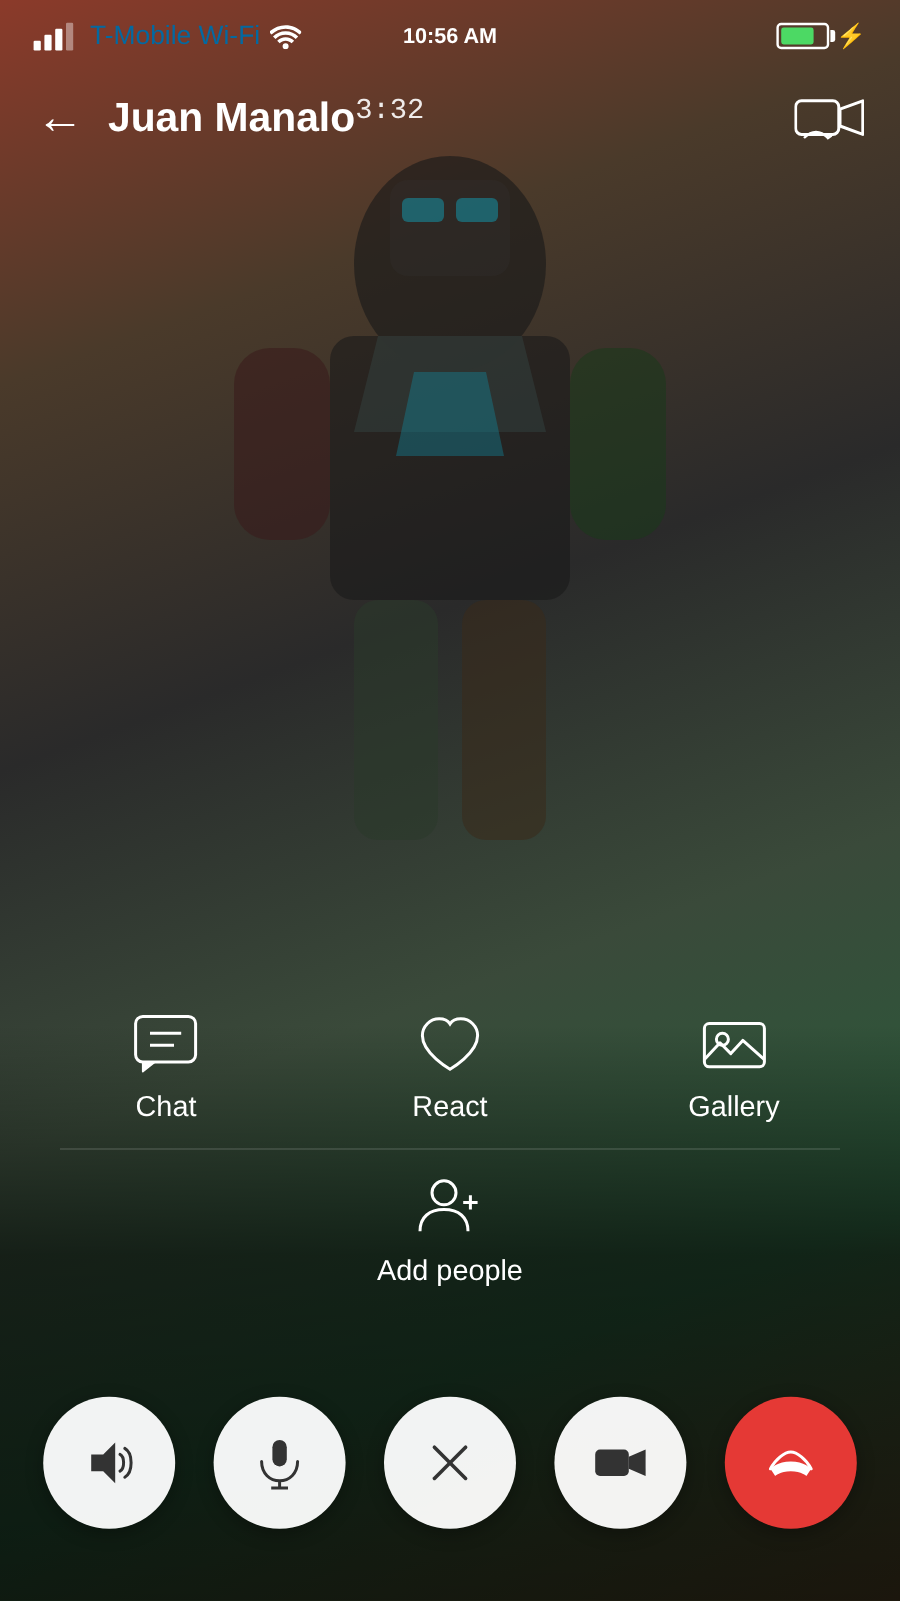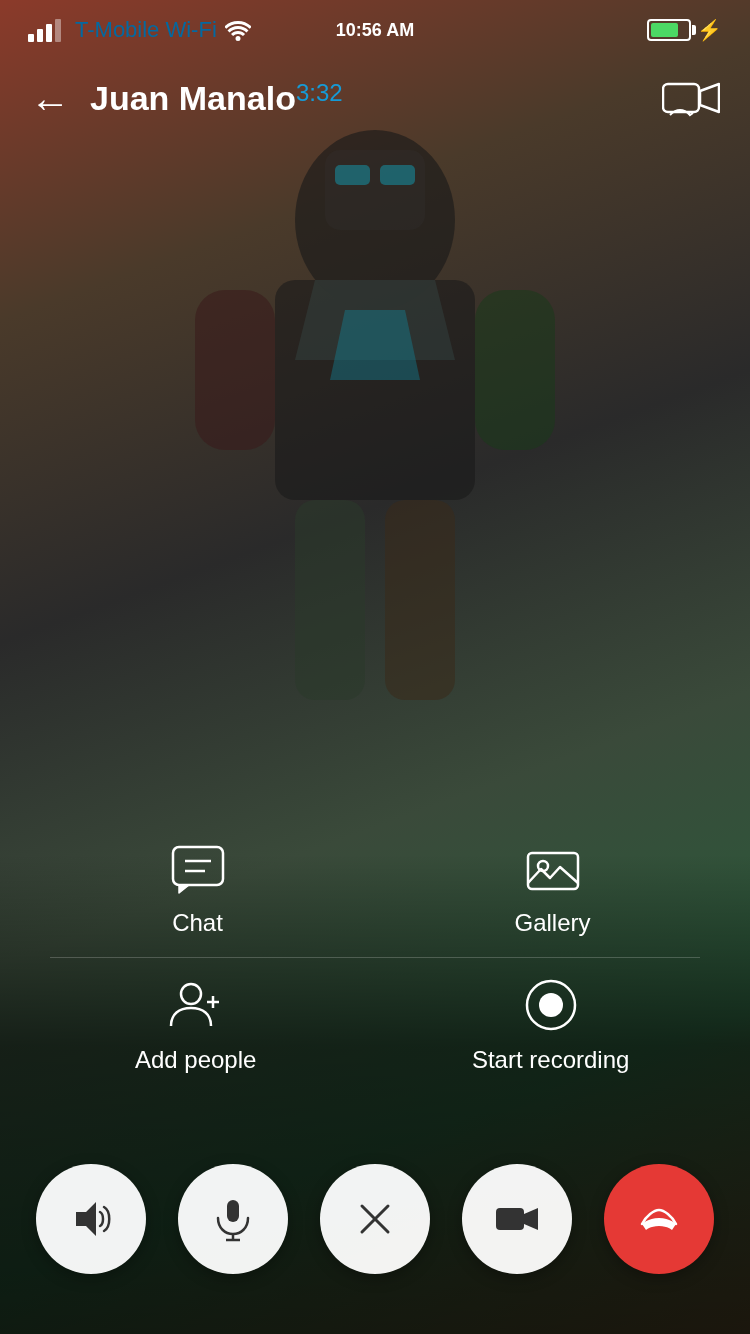--- a/index.html
+++ b/index.html
@@ -166,23 +166,24 @@
       flex-direction: row;
     }
 
     .caller-name {
       color: #fff;
       font-size: 34px;
       font-weight: 600;
     }
 
     .call-duration {
-      color: #0ea5e9;
+      color: #ffffff;
       font-size: 24px;
       opacity: 0.9;
+      font-family: Liberation Mono, monospace;
     }
 
     .video-switch-btn {
       color: #fff;
       display: flex;
       align-items: center;
     }
 
     
     .actions-container {
@@ -348,20 +349,28 @@
         <svg width="54" height="50" viewBox="0 0 54 50" fill="none">
           <rect x="2" y="2" width="50" height="38" rx="6" stroke="white" stroke-width="2.5" fill="none"></rect>
           <line x1="14" y1="16" x2="40" y2="16" stroke="white" stroke-width="2.5"></line>
           <line x1="14" y1="26" x2="34" y2="26" stroke="white" stroke-width="2.5"></line>
           <polyline points="8,40 8,48 18,40" fill="white" stroke="white" stroke-width="1.5" stroke-linejoin="round"></polyline>
         </svg>
       </div>
       <span class="action-label">Chat</span>
     </div>
 
+    <div class="action-btn">
+      <div class="action-icon">
+        <svg width="54" height="50" viewBox="0 0 54 50" fill="none">
+          <path d="M27 46 C27 46 4 33 4 18 C4 10.3 10.3 4 18 4 C21.8 4 25.3 5.6 27 8.3 C28.7 5.6 32.2 4 36 4 C43.7 4 50 10.3 50 18 C50 33 27 46 27 46Z" stroke="white" stroke-width="2.5" fill="none"></path>
+        </svg>
+      </div>
+      <span class="action-label">React</span>
+    </div>
 
     <div class="action-btn">
       <div class="action-icon">
         <svg width="54" height="50" viewBox="0 0 54 50" fill="none">
           <rect x="2" y="8" width="50" height="36" rx="4" stroke="white" stroke-width="2.5" fill="none"></rect>
           <circle cx="17" cy="21" r="5" stroke="white" stroke-width="2.5" fill="none"></circle>
           <polyline points="2,38 15,24 24,33 34,22 52,38" stroke="white" stroke-width="2.5" fill="none" stroke-linejoin="round"></polyline>
         </svg>
       </div>
       <span class="action-label">Gallery</span>
@@ -380,29 +389,20 @@
           <path d="M2 48 C2 36 10 30 22 30 C34 30 42 36 42 48" stroke="white" stroke-width="2.5" fill="none"></path>
 
           <line x1="44" y1="18" x2="44" y2="30" stroke="white" stroke-width="2.5"></line>
           <line x1="38" y1="24" x2="50" y2="24" stroke="white" stroke-width="2.5"></line>
         </svg>
       </div>
       <span class="action-label">Add people</span>
     </div>
 
 
-    <div class="action-btn">
-      <div class="action-icon">
-        <svg width="54" height="54" viewBox="0 0 54 54" fill="none">
-          <circle cx="27" cy="27" r="24" stroke="white" stroke-width="2.5" fill="none"></circle>
-          <circle cx="27" cy="27" r="12" fill="white"></circle>
-        </svg>
-      </div>
-      <span class="action-label">Start recording</span>
-    </div>
   </div>
 </div>
 
 <div class="call-controls">
 
   <div class="ctrl-btn">
     <svg width="46" height="46" viewBox="0 0 46 46" fill="none">
       <polygon points="8,16 18,16 28,6 28,40 18,30 8,30" fill="#333"></polygon>
       <path d="M32 16 C36 18 36 28 32 30" stroke="#333" stroke-width="2.5" fill="none" stroke-linecap="round"></path>
       <path d="M36 11 C43 15 43 31 36 35" stroke="#333" stroke-width="2.5" fill="none" stroke-linecap="round"></path>

